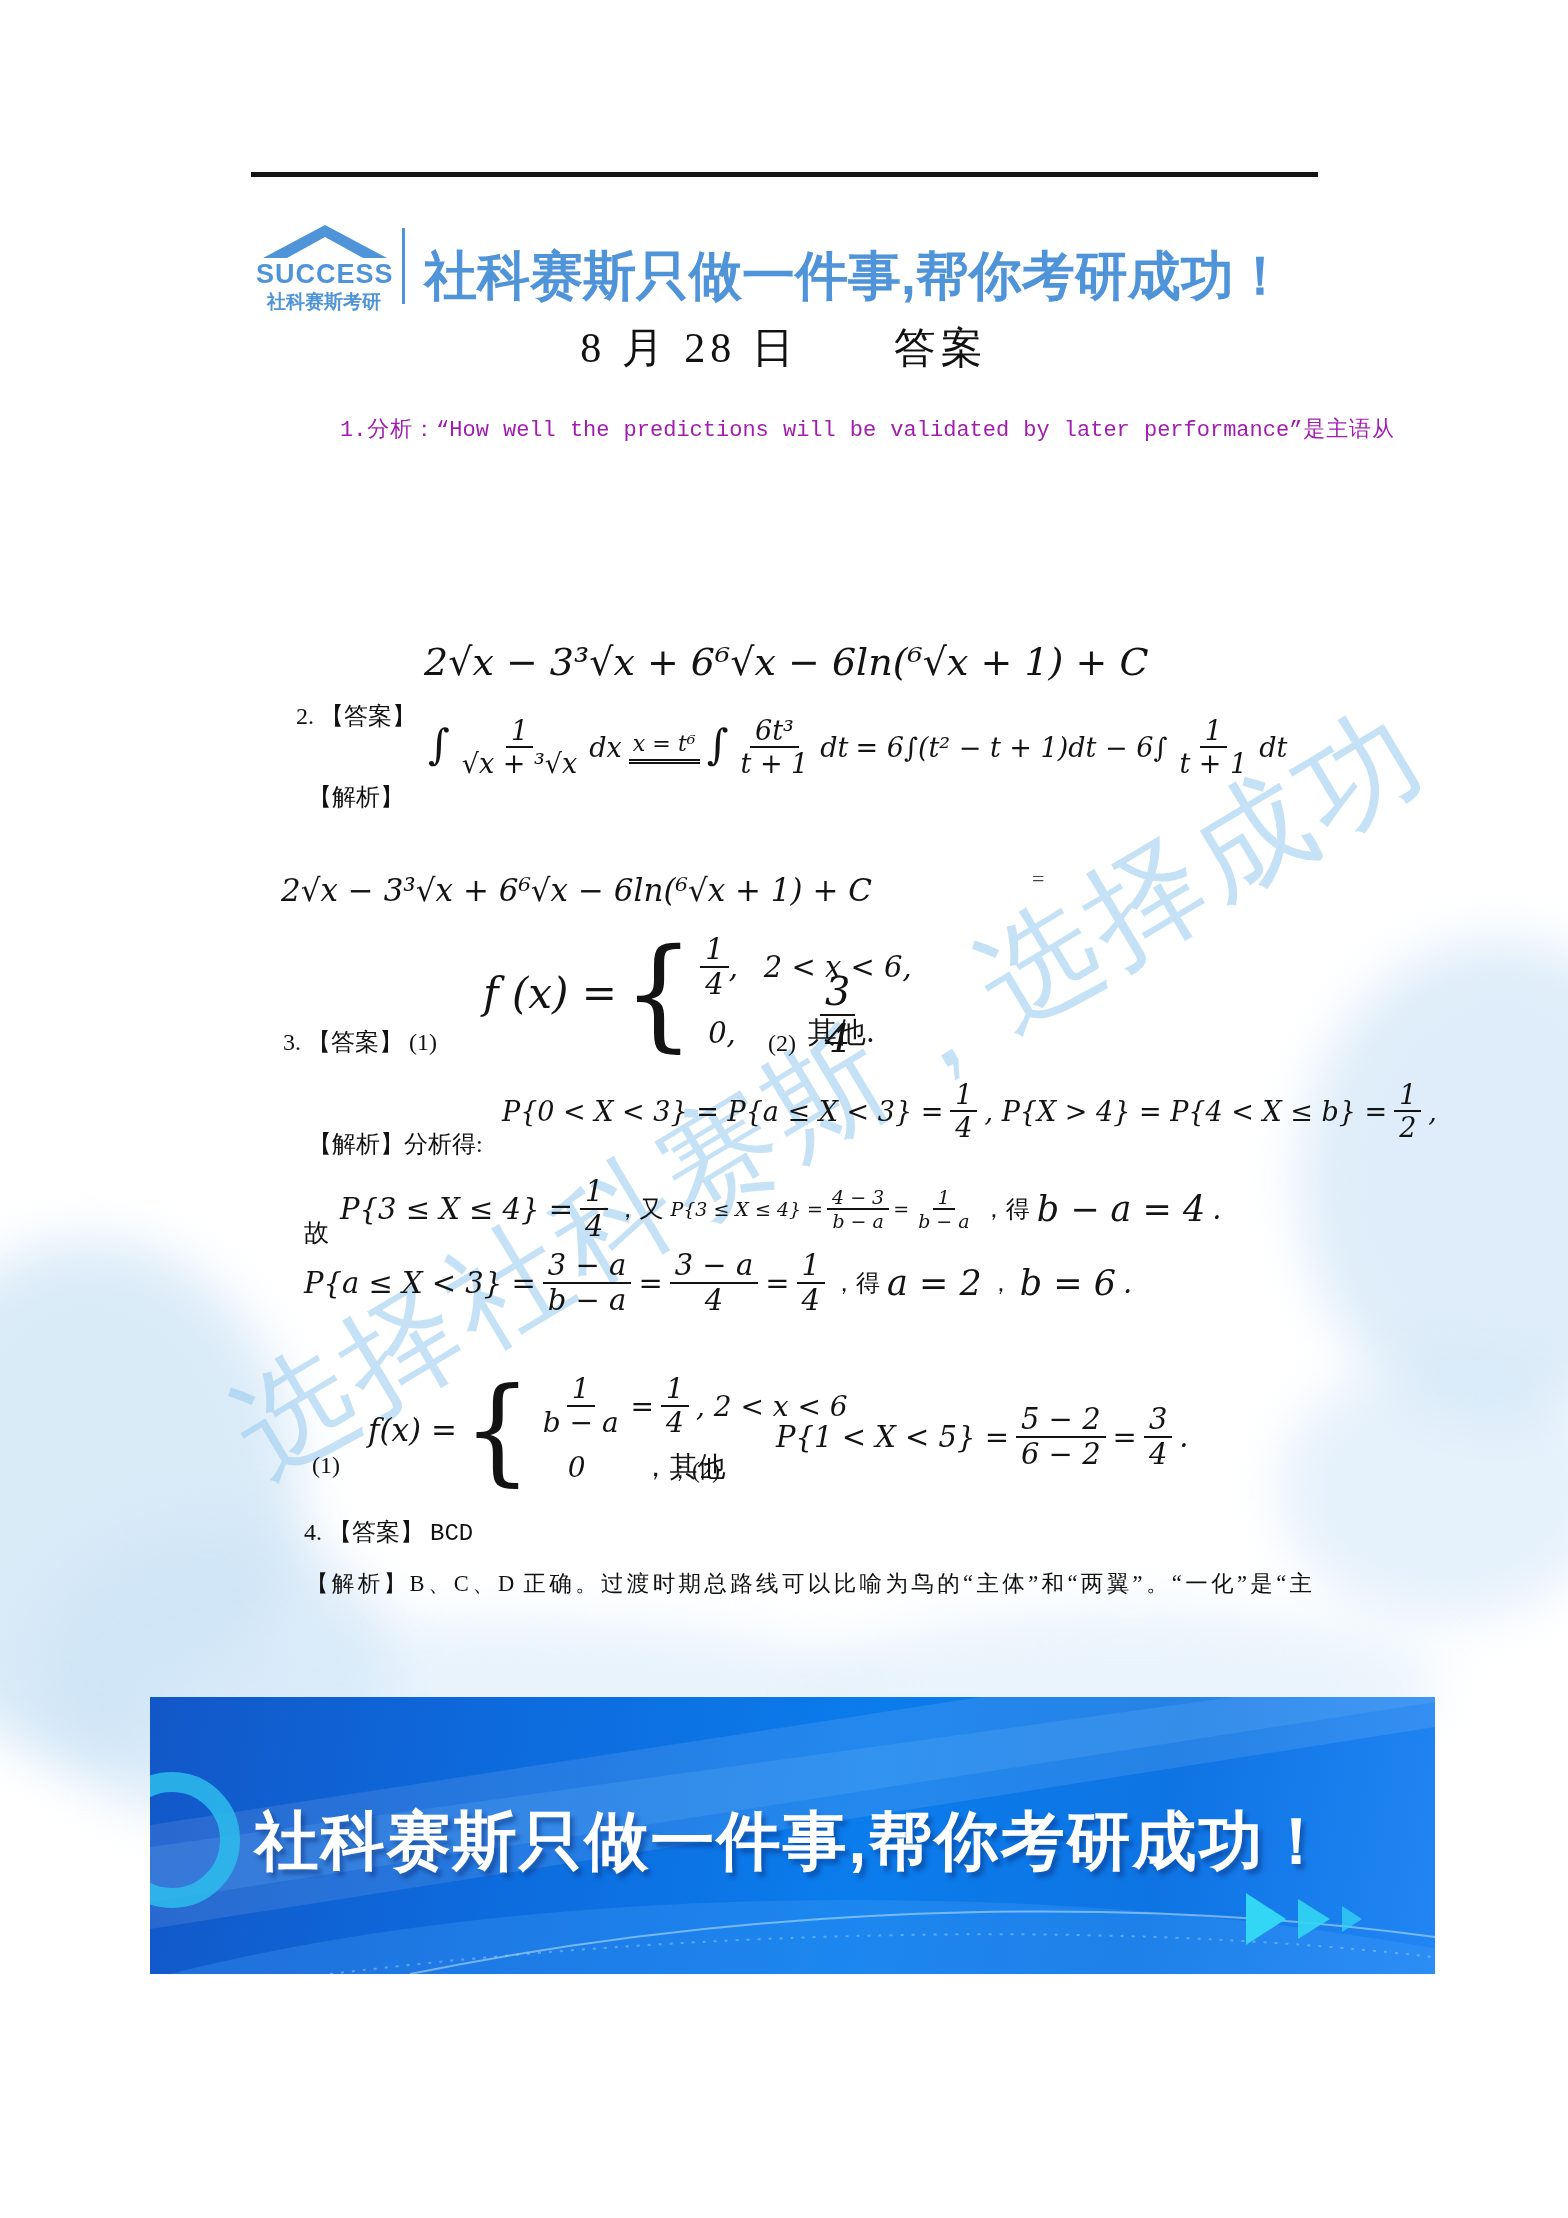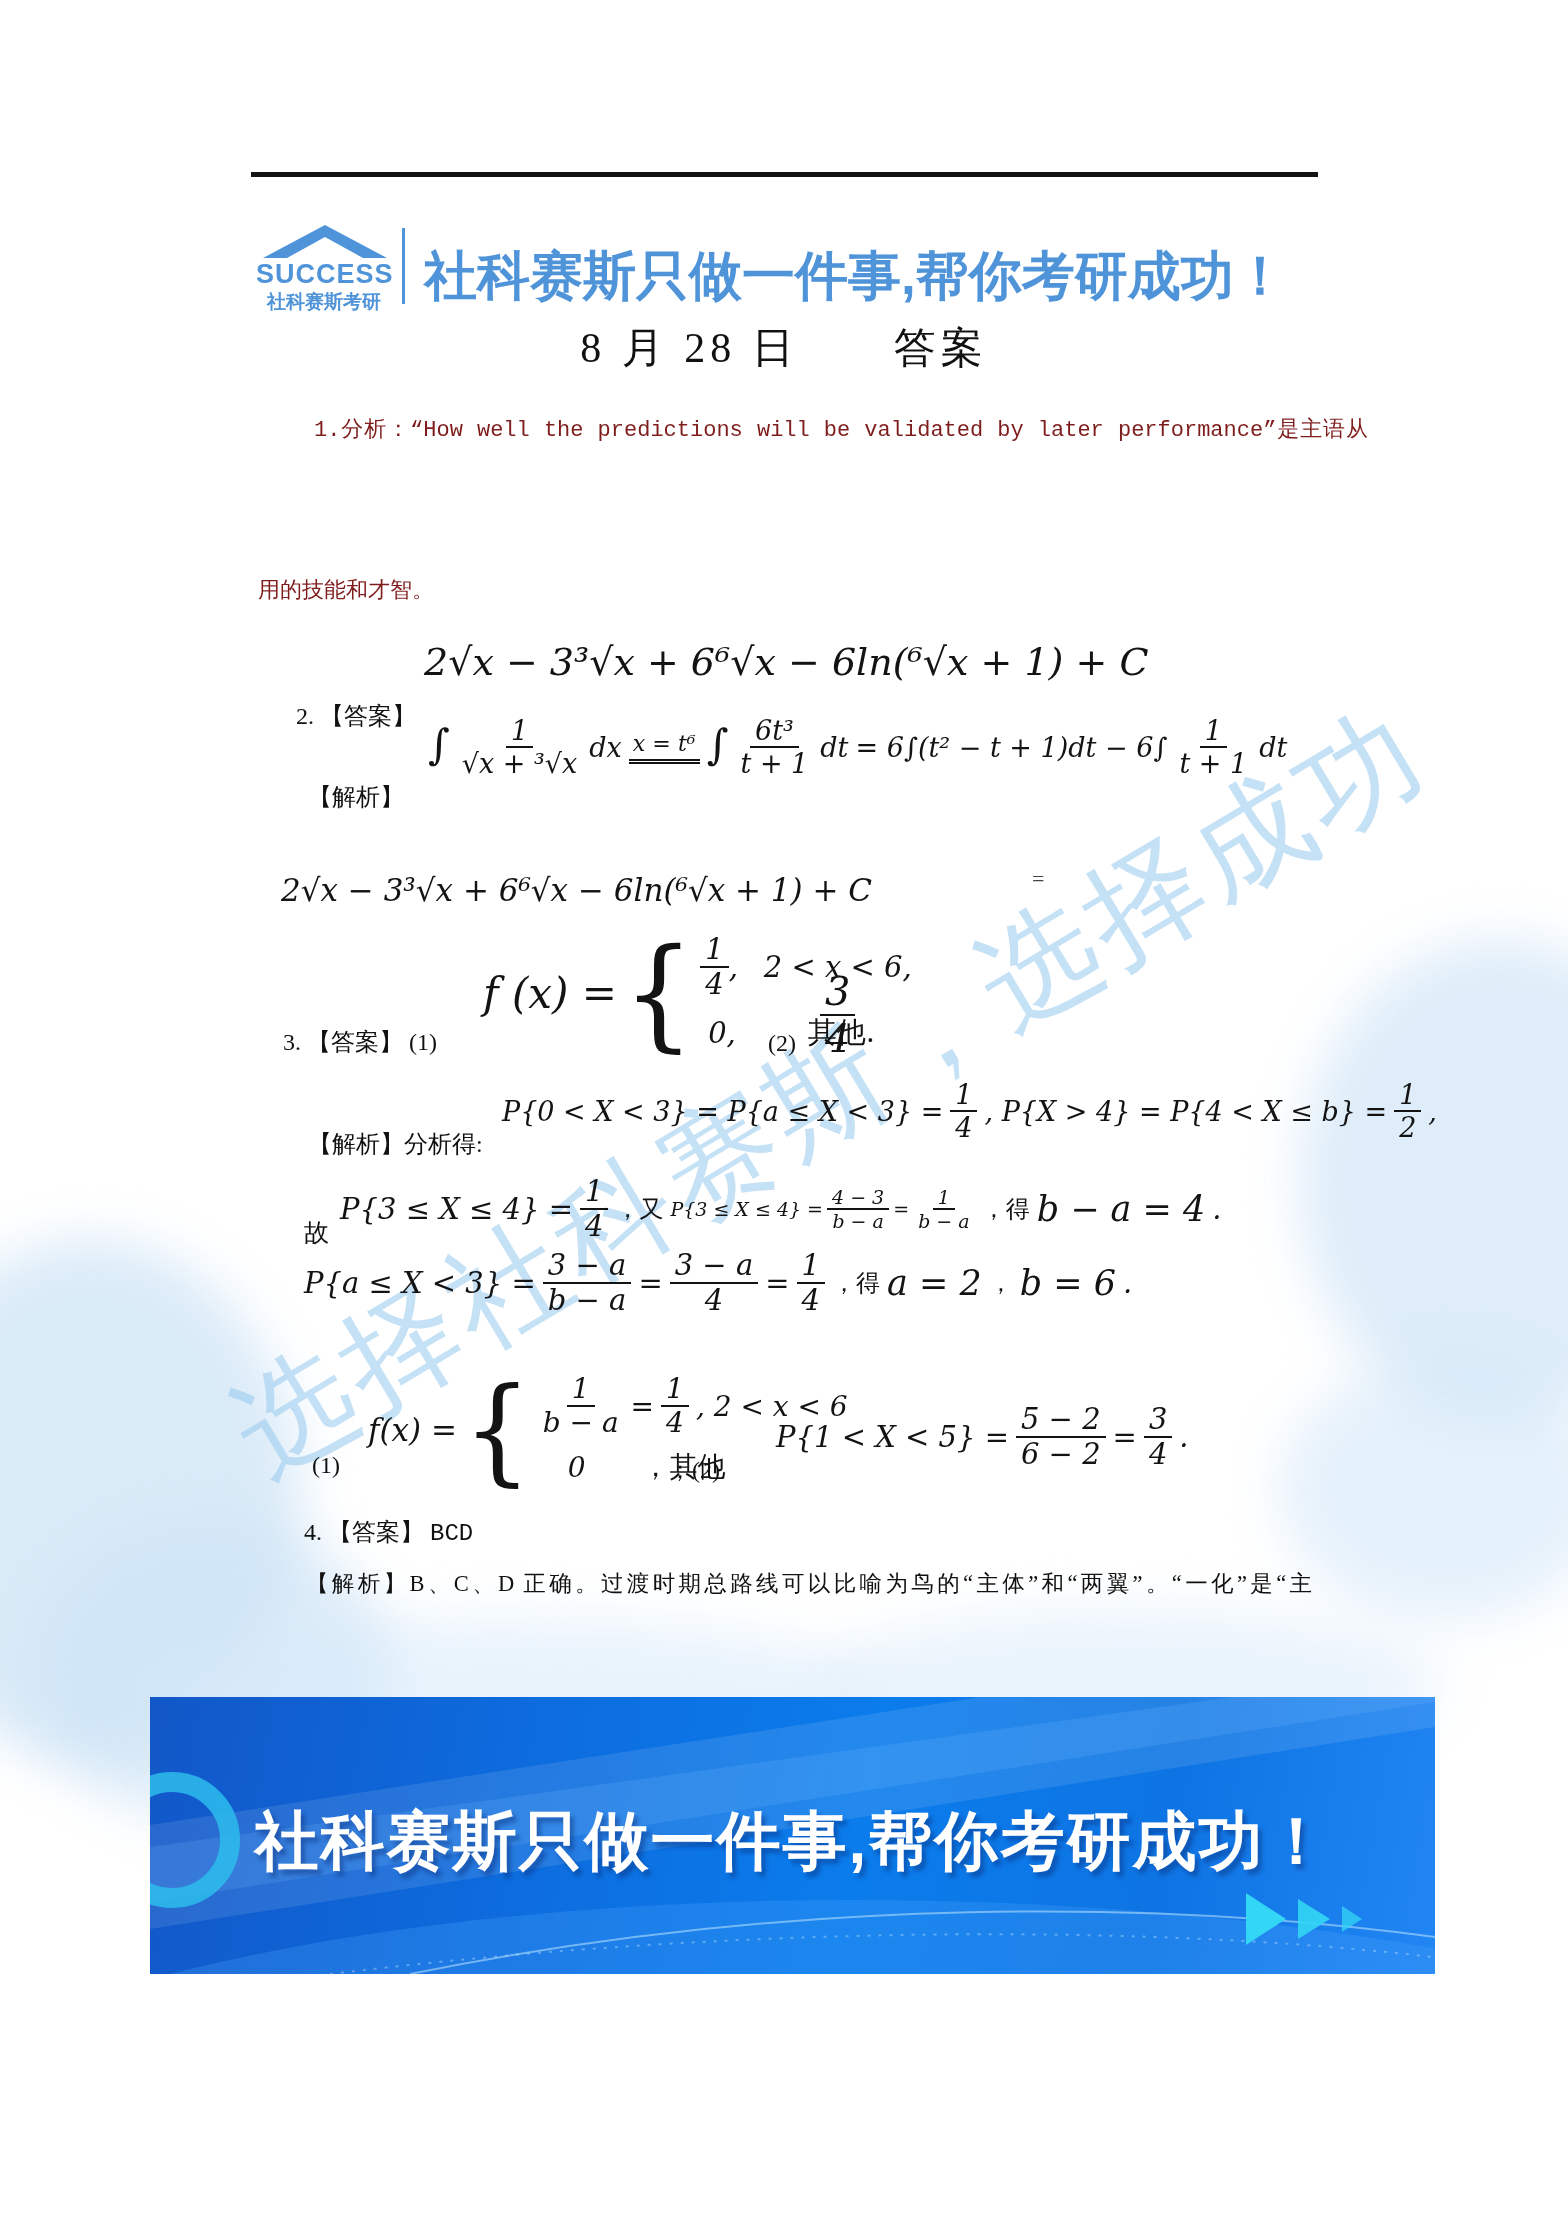--- a/index.html
+++ b/index.html
@@ -15,22 +15,22 @@
   
   .rule{position:absolute;background:#141414;}
   .brand-txt{font-family:"Liberation Sans","DejaVu Sans",sans-serif;font-weight:bold;
              color:var(--brand-blue,#4f94d9);text-align:center;}
   .divider{position:absolute;background:var(--brand-blue,#4f94d9);}
   .slogan{position:absolute;font-family:"Liberation Sans","DejaVu Sans",sans-serif;
           font-weight:900;color:var(--brand-blue,#4f94d9);white-space:nowrap;}
   .title-row{position:absolute;left:0;right:0;text-align:center;font-size:42px;
              color:#111;letter-spacing:5px;font-weight:500;}
   
-  .para{position:absolute;left:258px;width:1054px;font-size:22px;line-height:30px;
-        font-family:"Liberation Mono","DejaVu Sans Mono",monospace;color:#7f1d1d;}
+  .para{position:absolute;left:284px;width:1054px;font-size:22px;line-height:30px;
+        font-family:"Liberation Mono","DejaVu Sans Mono",monospace;color:#a21caf;}
   .just{text-align:justify;text-align-last:justify;}
   .lbl{font-family:"Liberation Serif",serif;color:#111;}
   
   .math{font-family:"DejaVu Serif","Liberation Serif",serif;font-style:italic;color:#131313;}
   .up{font-style:normal;}
   .mrow{position:absolute;display:flex;align-items:center;gap:7px;white-space:nowrap;}
   .frac{display:inline-flex;flex-direction:column;align-items:center;line-height:1.08;}
   .frac .num{padding:0 5px 1px;border-bottom:2px solid #131313;}
   .frac .den{padding:1px 5px 0;}
   .int{font-style:normal;font-size:1.55em;line-height:1;transform:translateY(-2px);}
@@ -73,21 +73,20 @@
     <div class="abs brand-txt" style="left:256px;top:259px;width:136px;font-size:27px;letter-spacing:1px;">SUCCESS</div>
     <div class="abs brand-txt" style="left:256px;top:289px;width:136px;font-size:19px;">社科赛斯考研</div>
     <div class="divider" style="left:402px;top:228px;width:3px;height:76px;"></div>
     <div class="slogan" style="left:424px;top:241px;font-size:53px;">社科赛斯只做一件事,帮你考研成功！</div>
 
     <div class="title-row" style="top:320px;">
       <span>8 月 28 日</span><span style="margin-left:95px;">答案</span>
     </div>
 
     <div class="para just" style="top:416px;padding-left:56px;">1.分析：“How well the predictions will be validated by later performance”是主语从</div>
-    <div class="para" style="top:577px;">用的技能和才智。</div>
 
     <div class="abs lbl" style="left:296px;top:700px;font-size:24px;">
       <span>2.</span>
       <span>【答案】</span>
     </div>
     <div class="abs math" style="left:424px;top:640px;font-size:38px;white-space:nowrap;">2√x − 3³√x + 6⁶√x − 6ln(⁶√x + 1) + C</div>
 
     <div class="abs lbl" style="left:308px;top:781px;font-size:24px;">【解析】</div>
     <div class="mrow math" style="left:428px;top:716px;font-size:27px;">
       <span class="int">∫</span>

